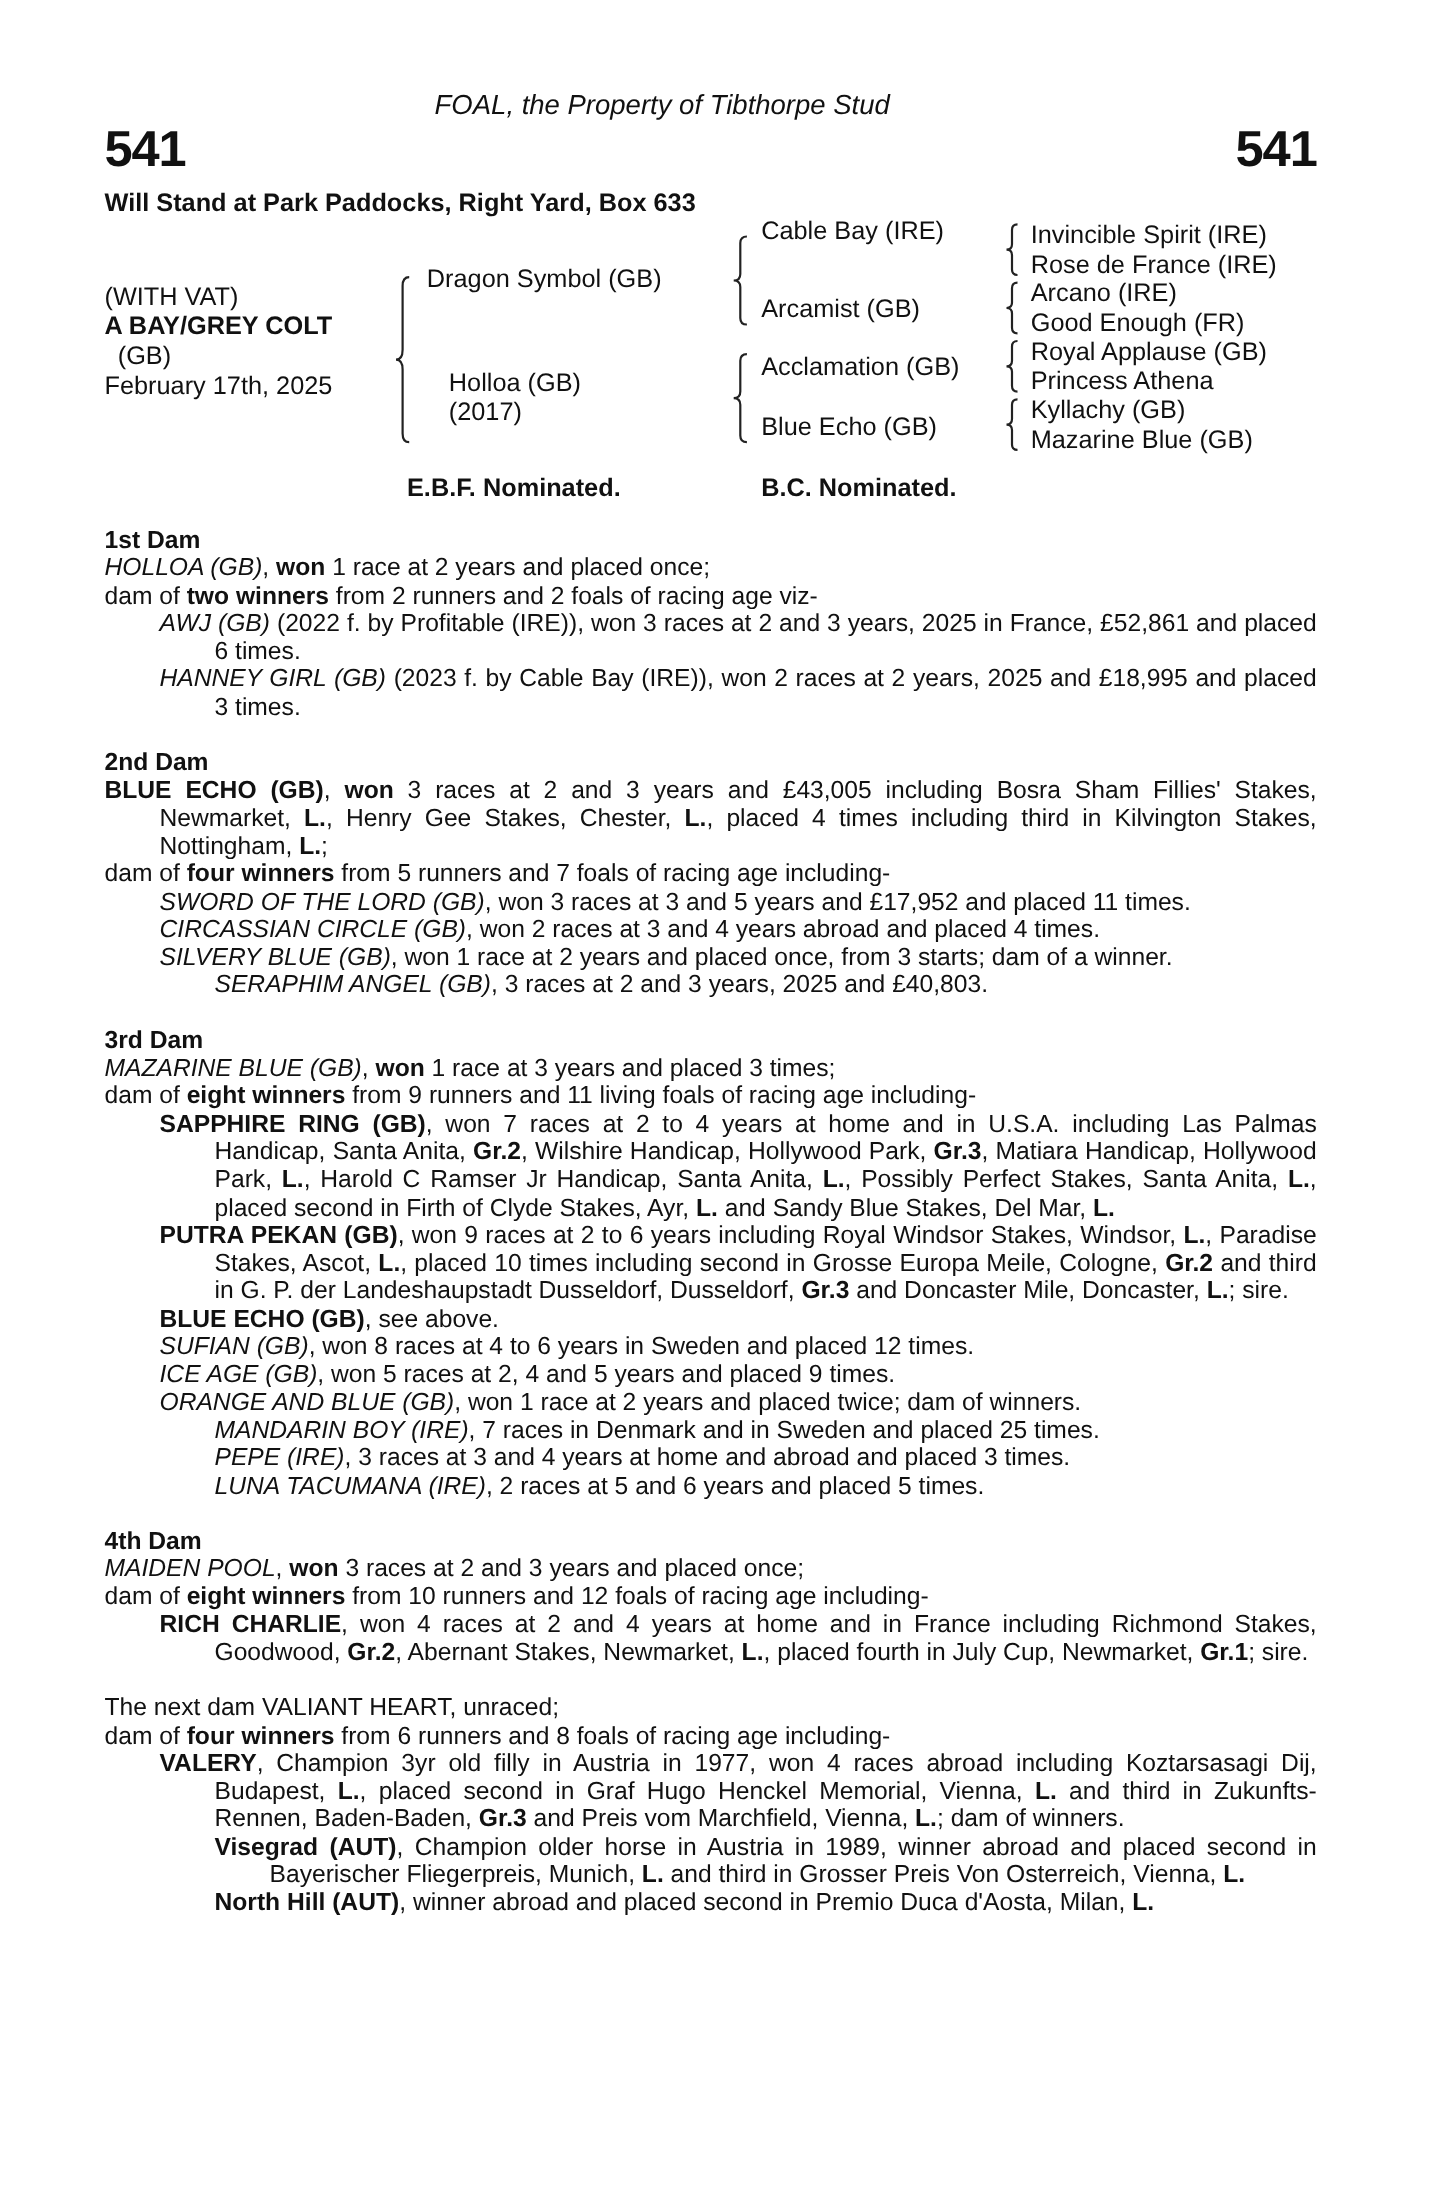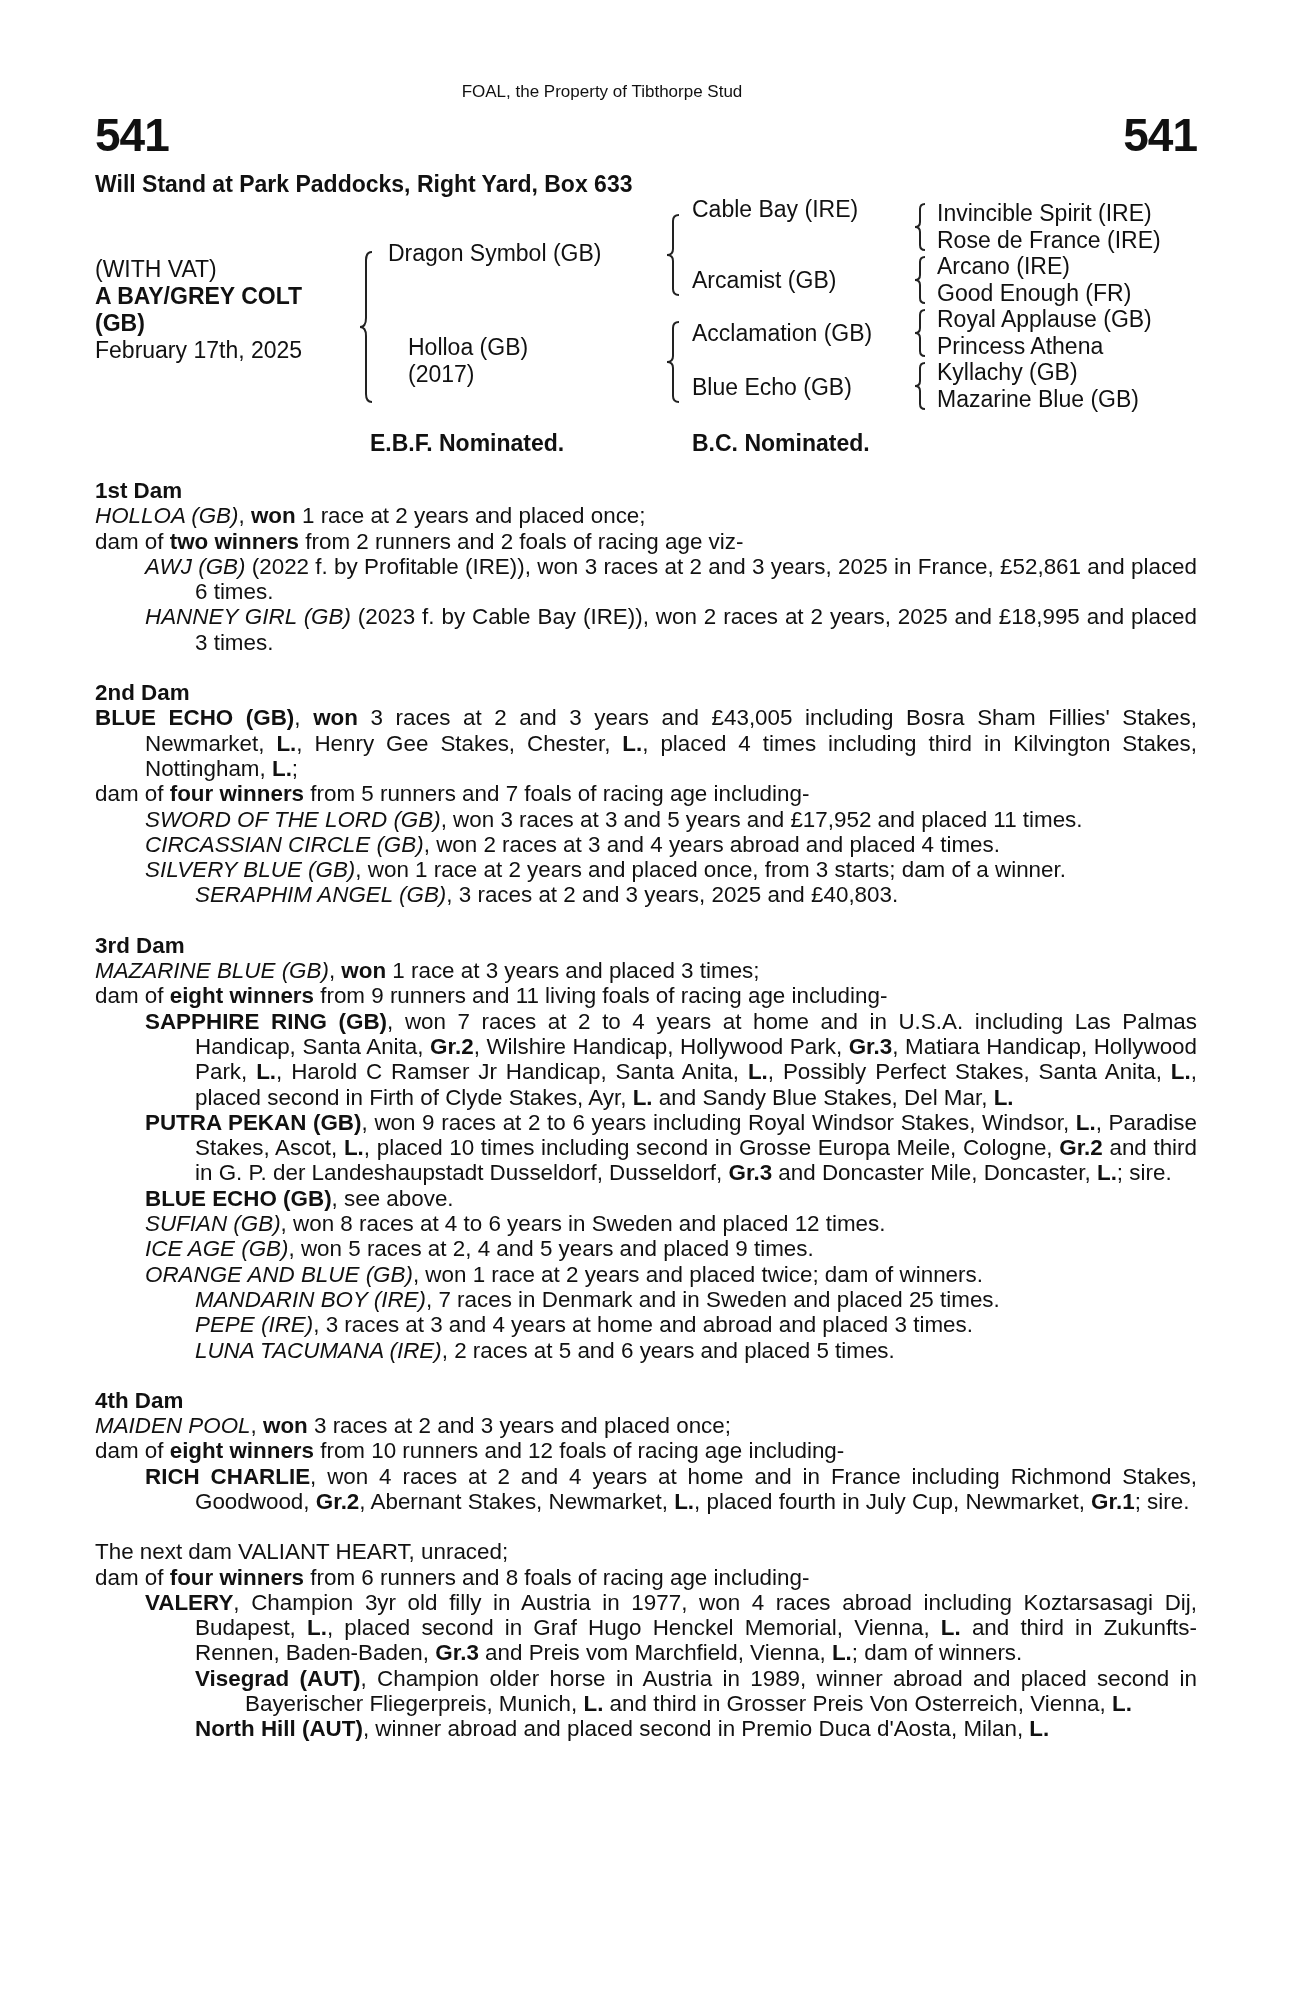--- a/index.html
+++ b/index.html
@@ -2,21 +2,21 @@
 <html><head>
 <meta charset="utf-8">
 <style>
   html, body { margin: 0; padding: 0; background: #ffffff; }
   body { width: 1315px; height: 2000px; position: relative; overflow: hidden;
          font-family: "Liberation Sans", sans-serif; color: #111111; }
   .abs { position: absolute; }
   .lot { font-weight: bold; font-size: 46px; line-height: 46px; letter-spacing: -1px; }
   #lot-left { left: 95px; top: 112px; }
   #lot-right { right: 118px; top: 112px; }
-  #vendor { left: 0; width: 1204px; top: 82px; text-align: center; font-size: 17px; }
+  #vendor { left: 0; width: 1204px; top: 82px; text-align: center; font-style: italic; font-size: 25px; }
   #standing { left: 95px; top: 171px; font-weight: 700; font-size: 23px; }
   .ped { font-size: 23px; line-height: 27px; }
   .bold { font-weight: bold; }
   .nom { font-weight: 900; font-size: 23px; }
   #body-text { left: 95px; top: 478px; width: 1102px; font-size: 22.4px; line-height: 25.3px; }
   .sec-head { font-weight: 900; font-size: 22.4px; }
   .para { text-align: justify; text-align-last: left; }
   .l0 { padding-left: 50px; text-indent: -50px; }
   .l1 { padding-left: 100px; text-indent: -50px; }
   .l2 { padding-left: 150px; text-indent: -50px; }
@@ -28,21 +28,21 @@
 <body>
 
 <div id="vendor" class="abs">FOAL, the Property of Tibthorpe Stud</div>
 <div id="lot-left" class="abs lot">541</div>
 <div id="lot-right" class="abs lot">541</div>
 <div id="standing" class="abs">Will Stand at Park Paddocks, Right Yard, Box 633</div>
 
 <div class="abs ped" style="left:95px; top:256px;">
   <div>(WITH VAT)</div>
   <div class="bold" style="font-weight:900;">A BAY/GREY COLT</div>
-  <div class="bold" style="font-weight:700;">(GB)</div>
+  <div class="bold" style="font-weight:400;margin-left:12px;">(GB)</div>
   <div>February 17th, 2025</div>
 </div>
 
 <svg class="abs" style="left:358px; top:250px;" width="20" height="154">
   <path d="M14 2 Q8 2 8 10 L8 68 Q8 77 2 77 Q8 77 8 86 L8 144 Q8 152 14 152" fill="none" stroke="#222" stroke-width="2"></path>
 </svg>
 <div class="abs ped" style="left:388px; top:240px;">Dragon Symbol (GB)</div>
 <div class="abs ped" style="left:408px; top:334px;">Holloa (GB)</div>
 <div class="abs ped" style="left:408px; top:361px;">(2017)</div>
 

